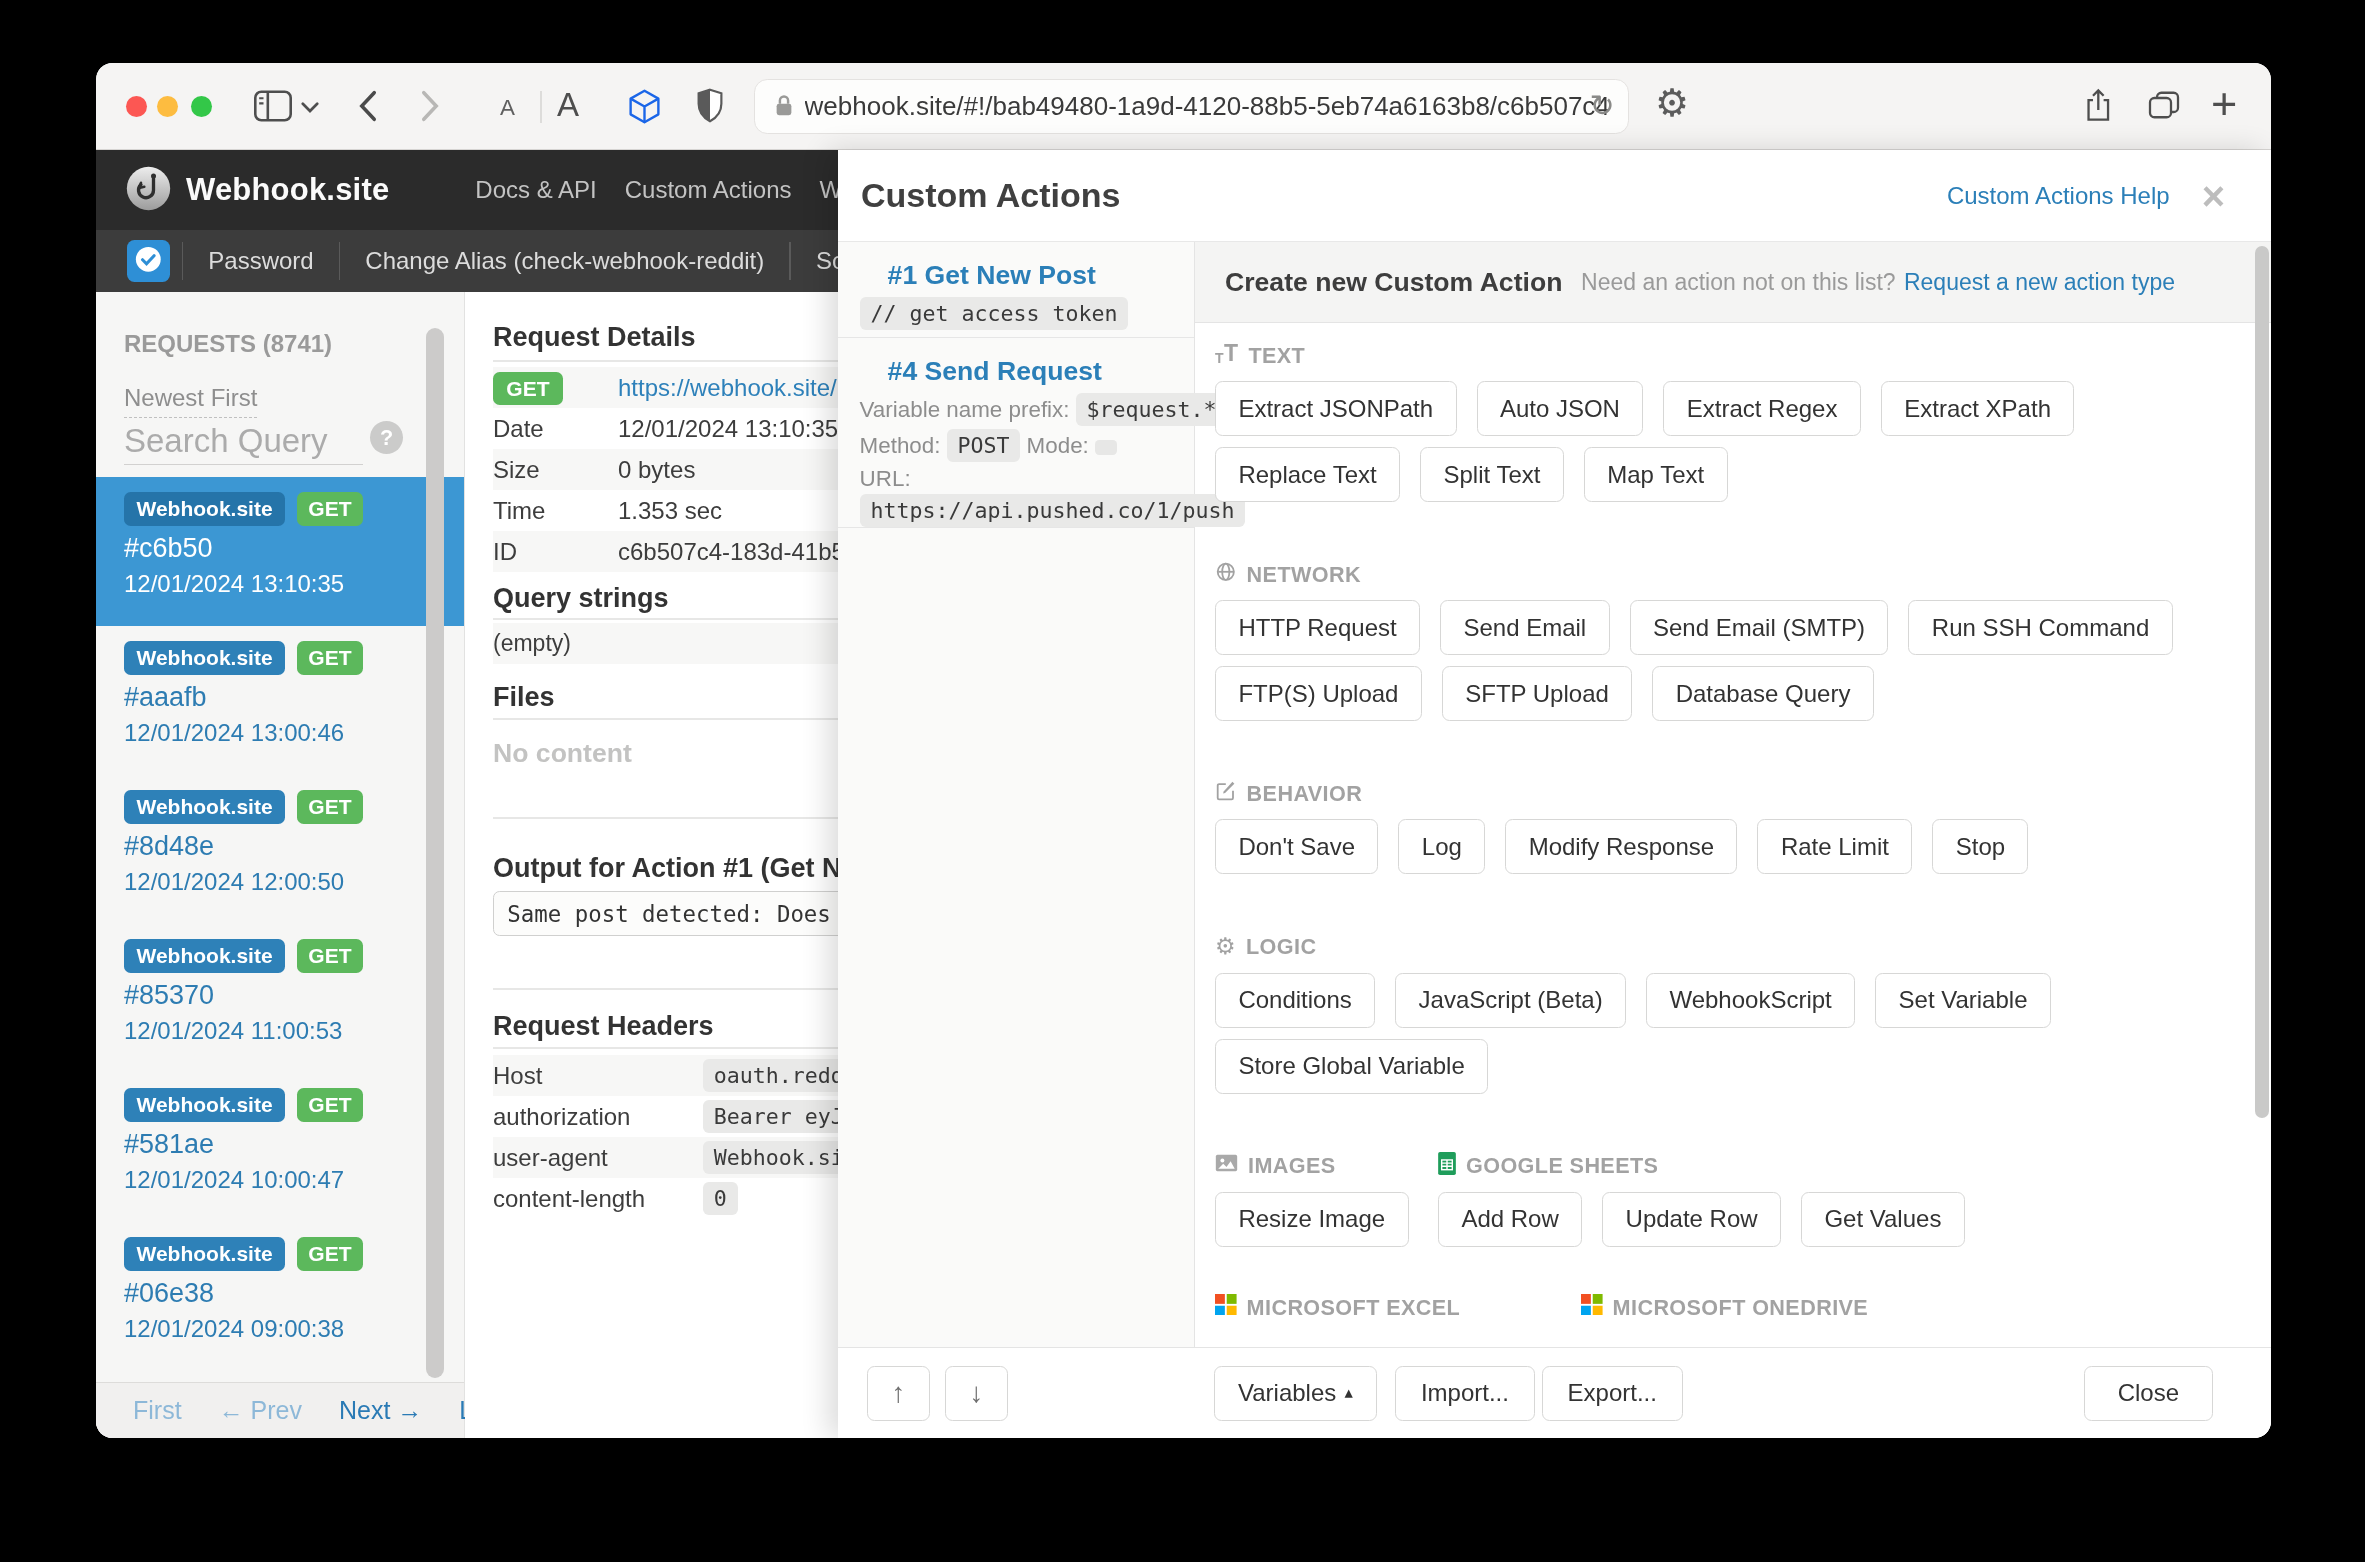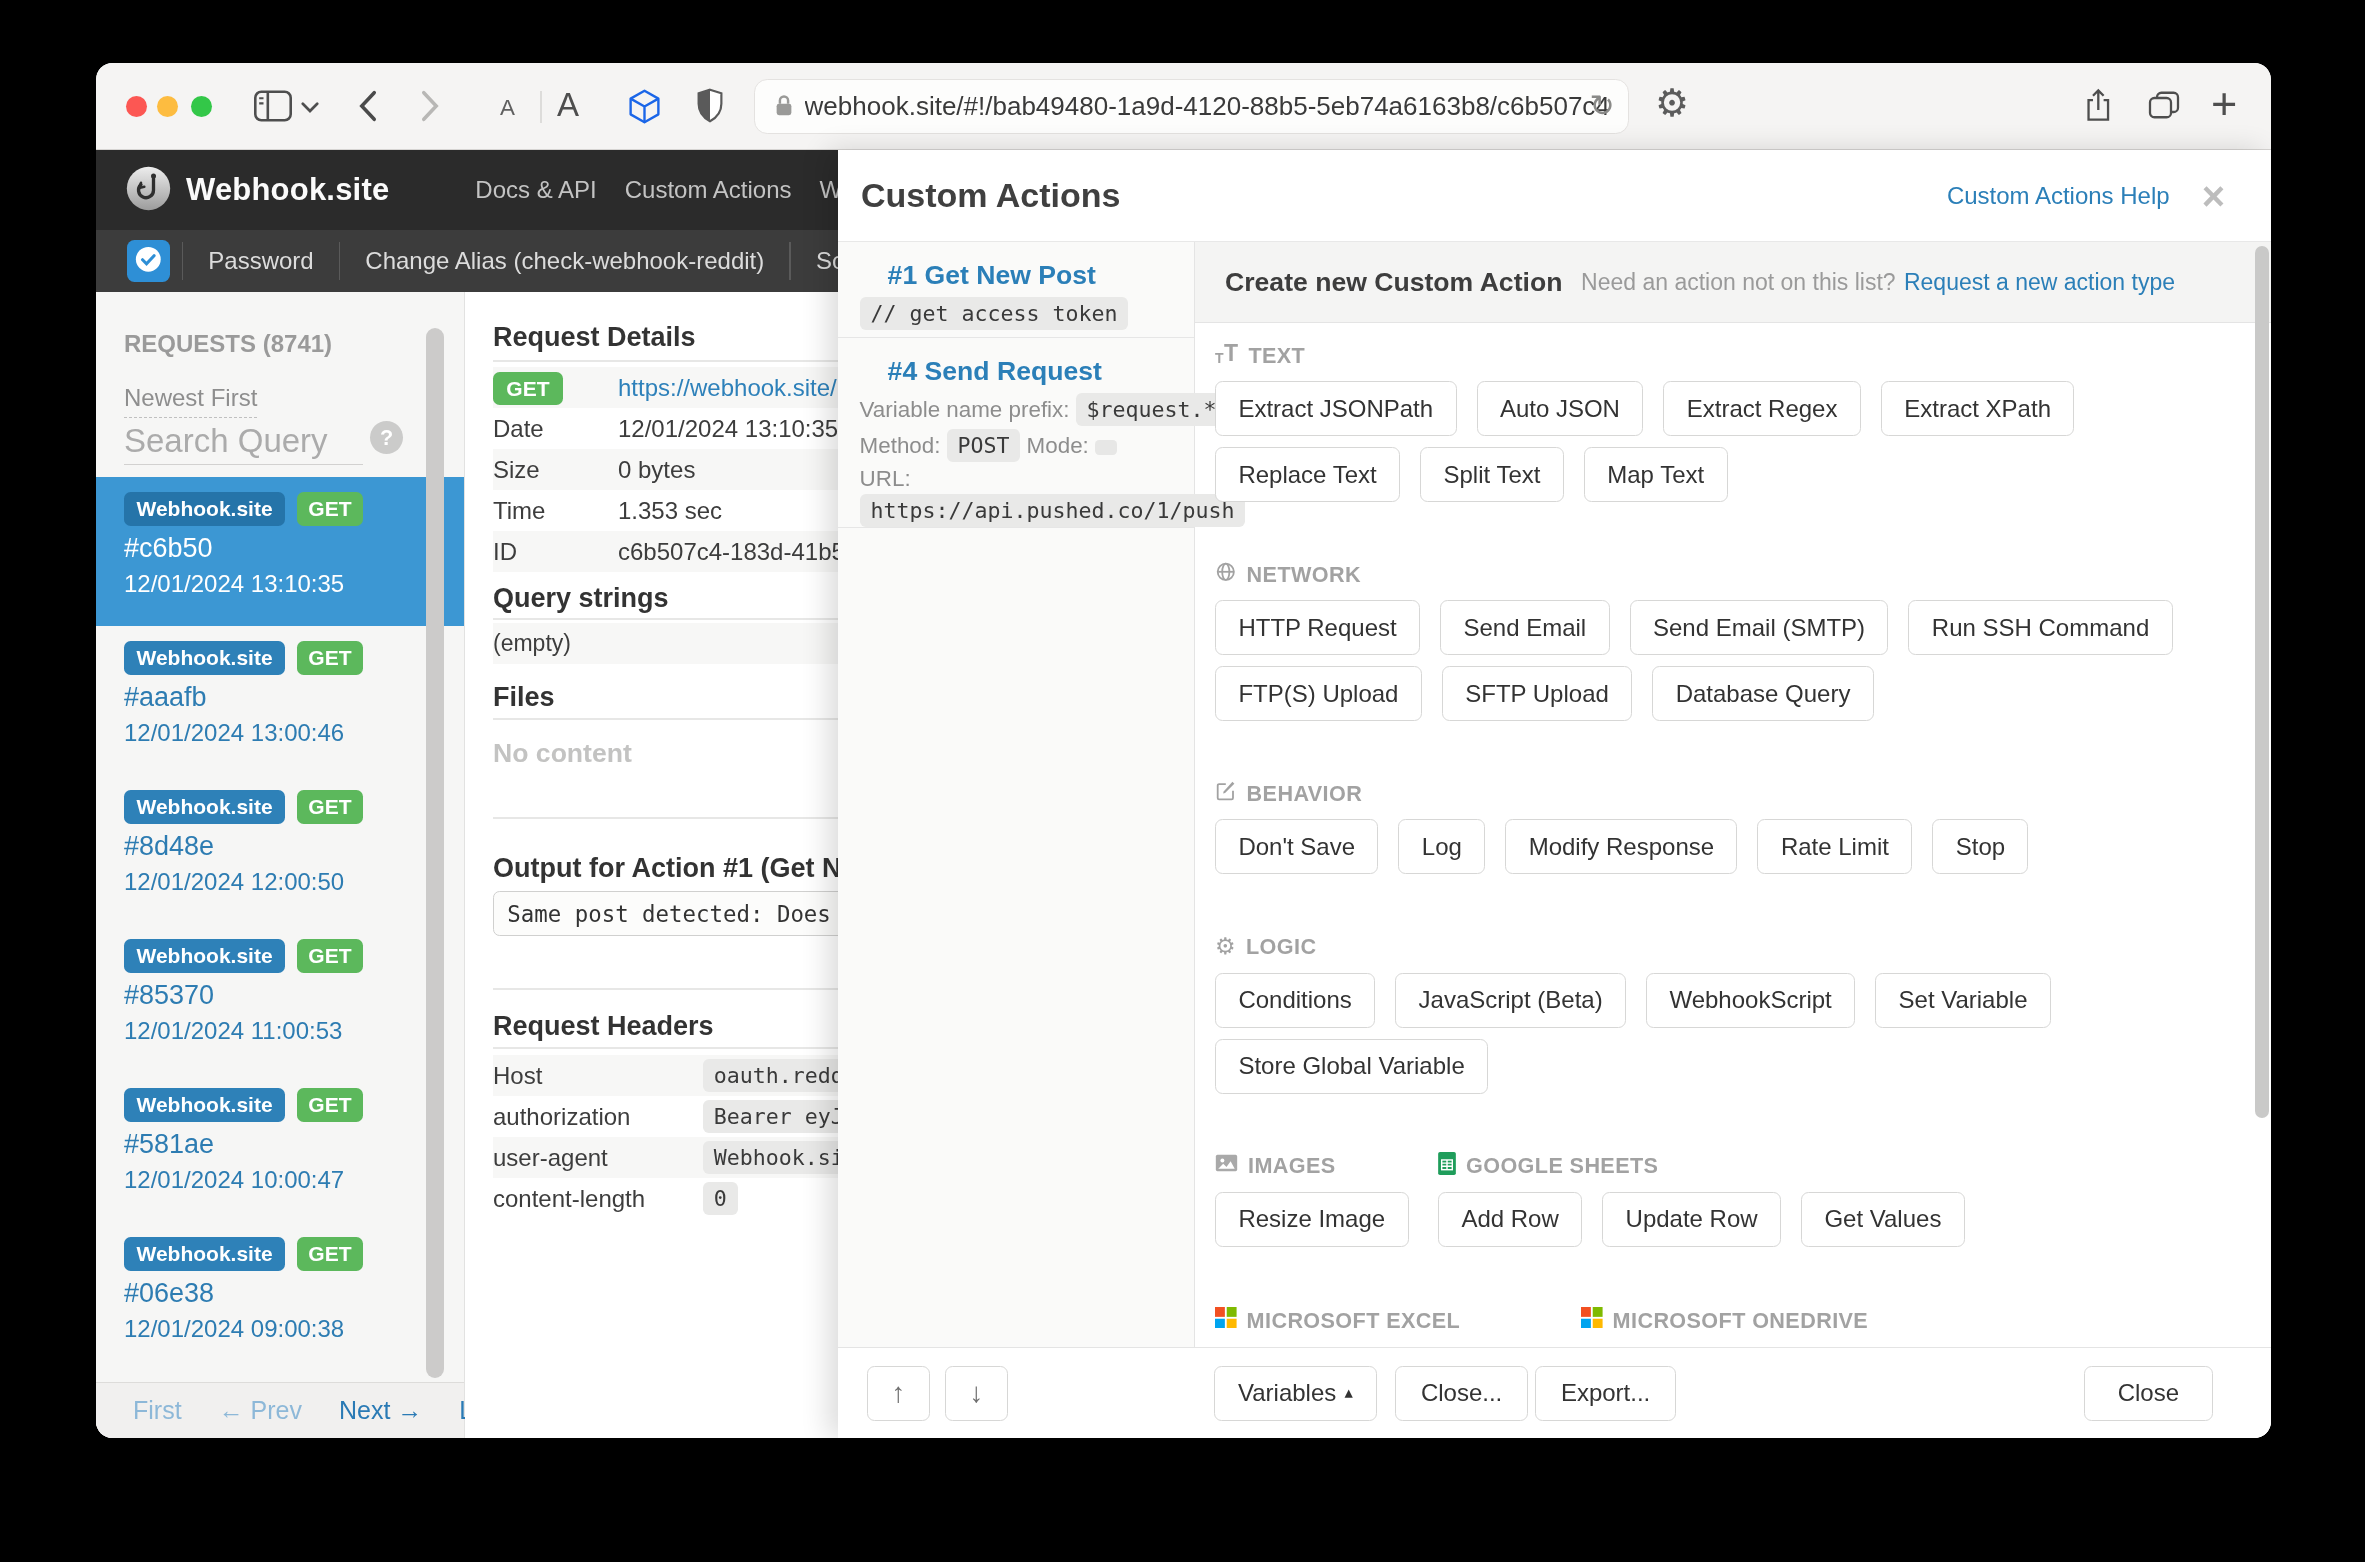--- a/index.html
+++ b/index.html
@@ -104,21 +104,21 @@
   .sec { margin-top:60px; }
   .sec:first-child { margin-top:0; }
   .sec-label { display:flex; align-items:center; gap:10px; height:25px; font-size:21.6px; font-weight:bold;
                color:#a2a2a2; letter-spacing:0.4px; }
   .btn-row { display:flex; gap:20px; margin-top:13.3px; }
   .btn-row + .btn-row { margin-top:10.8px; }
   .abtn { height:55px; padding:0 22.4px; font-size:24px; color:#333; background:#fff; border:1.7px solid #d7d7d6;
           border-radius:7.5px; display:flex; align-items:center; white-space:nowrap; }
   .dual { display:flex; margin-top:60px; }
   .dual-left { width:223px; flex:none; }
-  .ms-row { display:flex; margin-top:60px; }
+  .ms-row { display:flex; margin-top:47px; }
   .ms-item { display:flex; align-items:center; gap:10px; font-size:21.6px; font-weight:bold; color:#a2a2a2; letter-spacing:0.4px; }
   .ms-item.first { width:366px; flex:none; }
   .tt { display:inline-flex; align-items:flex-end; color:#a2a2a2; font-weight:bold; }
   .tt-s { font-size:14px; line-height:1; }
   .tt-b { font-size:23px; line-height:1; }
   .gear-glyph { font-size:23px; color:#a2a2a2; line-height:1; }
   .m-footer { position:absolute; left:0; bottom:0; width:100%; height:91px; border-top:1.7px solid #e4e4e4; background:#fff;
               display:flex; align-items:center; padding:0 58px 0 29px; border-radius:0 0 15px 0; }
   .fbtn { height:55px; background:#fff; border:1.7px solid #d7d7d6; border-radius:7.5px; display:flex; align-items:center;
           justify-content:center; font-size:24px; color:#333; white-space:nowrap; }
@@ -532,21 +532,21 @@
         </div>
       </div>
 
       <div class="m-footer">
         <div class="fbtn arrow">↑</div>
         <div class="fbtn arrow" style="margin-left:15px;">↓</div>
         <div class="fbtn" style="margin-left:206px; padding:0 23px;">
             <span>Variables</span>
             <span class="caret-up">▴</span>
           </div>
-        <div class="fbtn" style="margin-left:18px; padding:0 25px;">Close...</div>
+        <div class="fbtn" style="margin-left:18px; padding:0 25px;">Import...</div>
         <div class="fbtn" style="margin-left:6.6px; padding:0 25px;">Export...</div>
         <div class="fbtn" style="margin-left:auto; padding:0 33px;">Close</div>
       </div>
     </div>
 
     <div class="win-thumb"></div>
   </div>
 </div>
 
 

